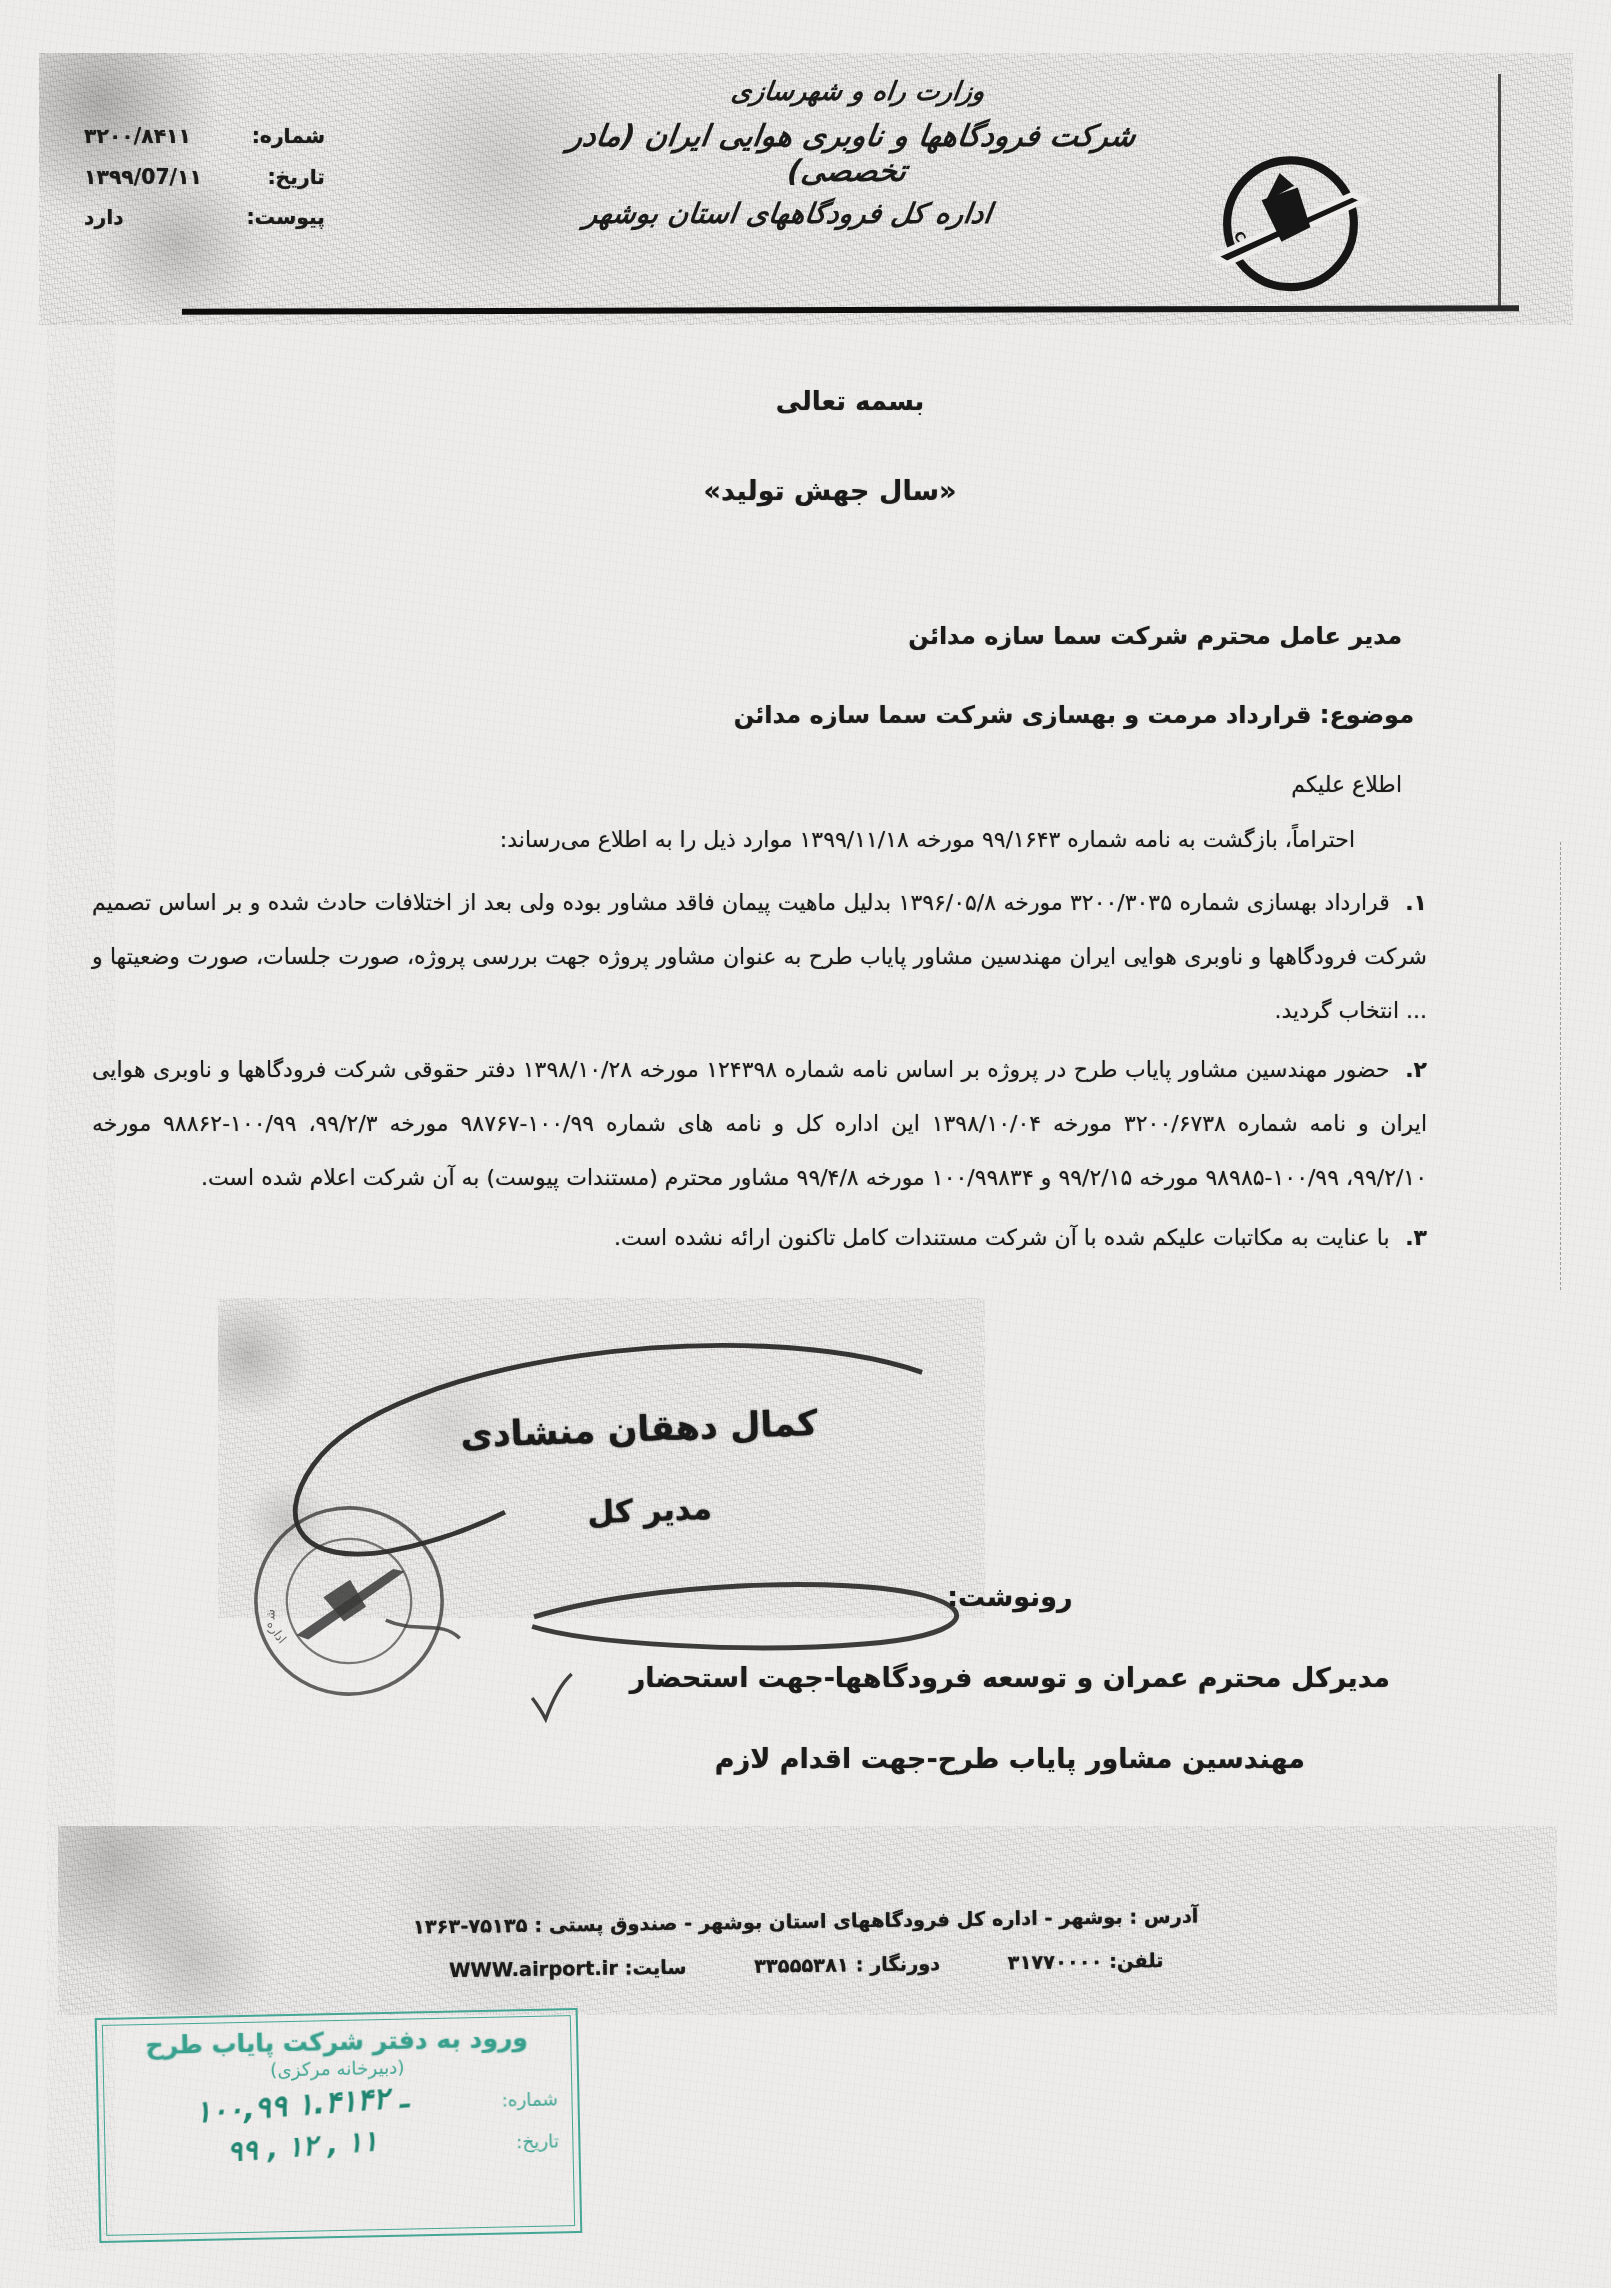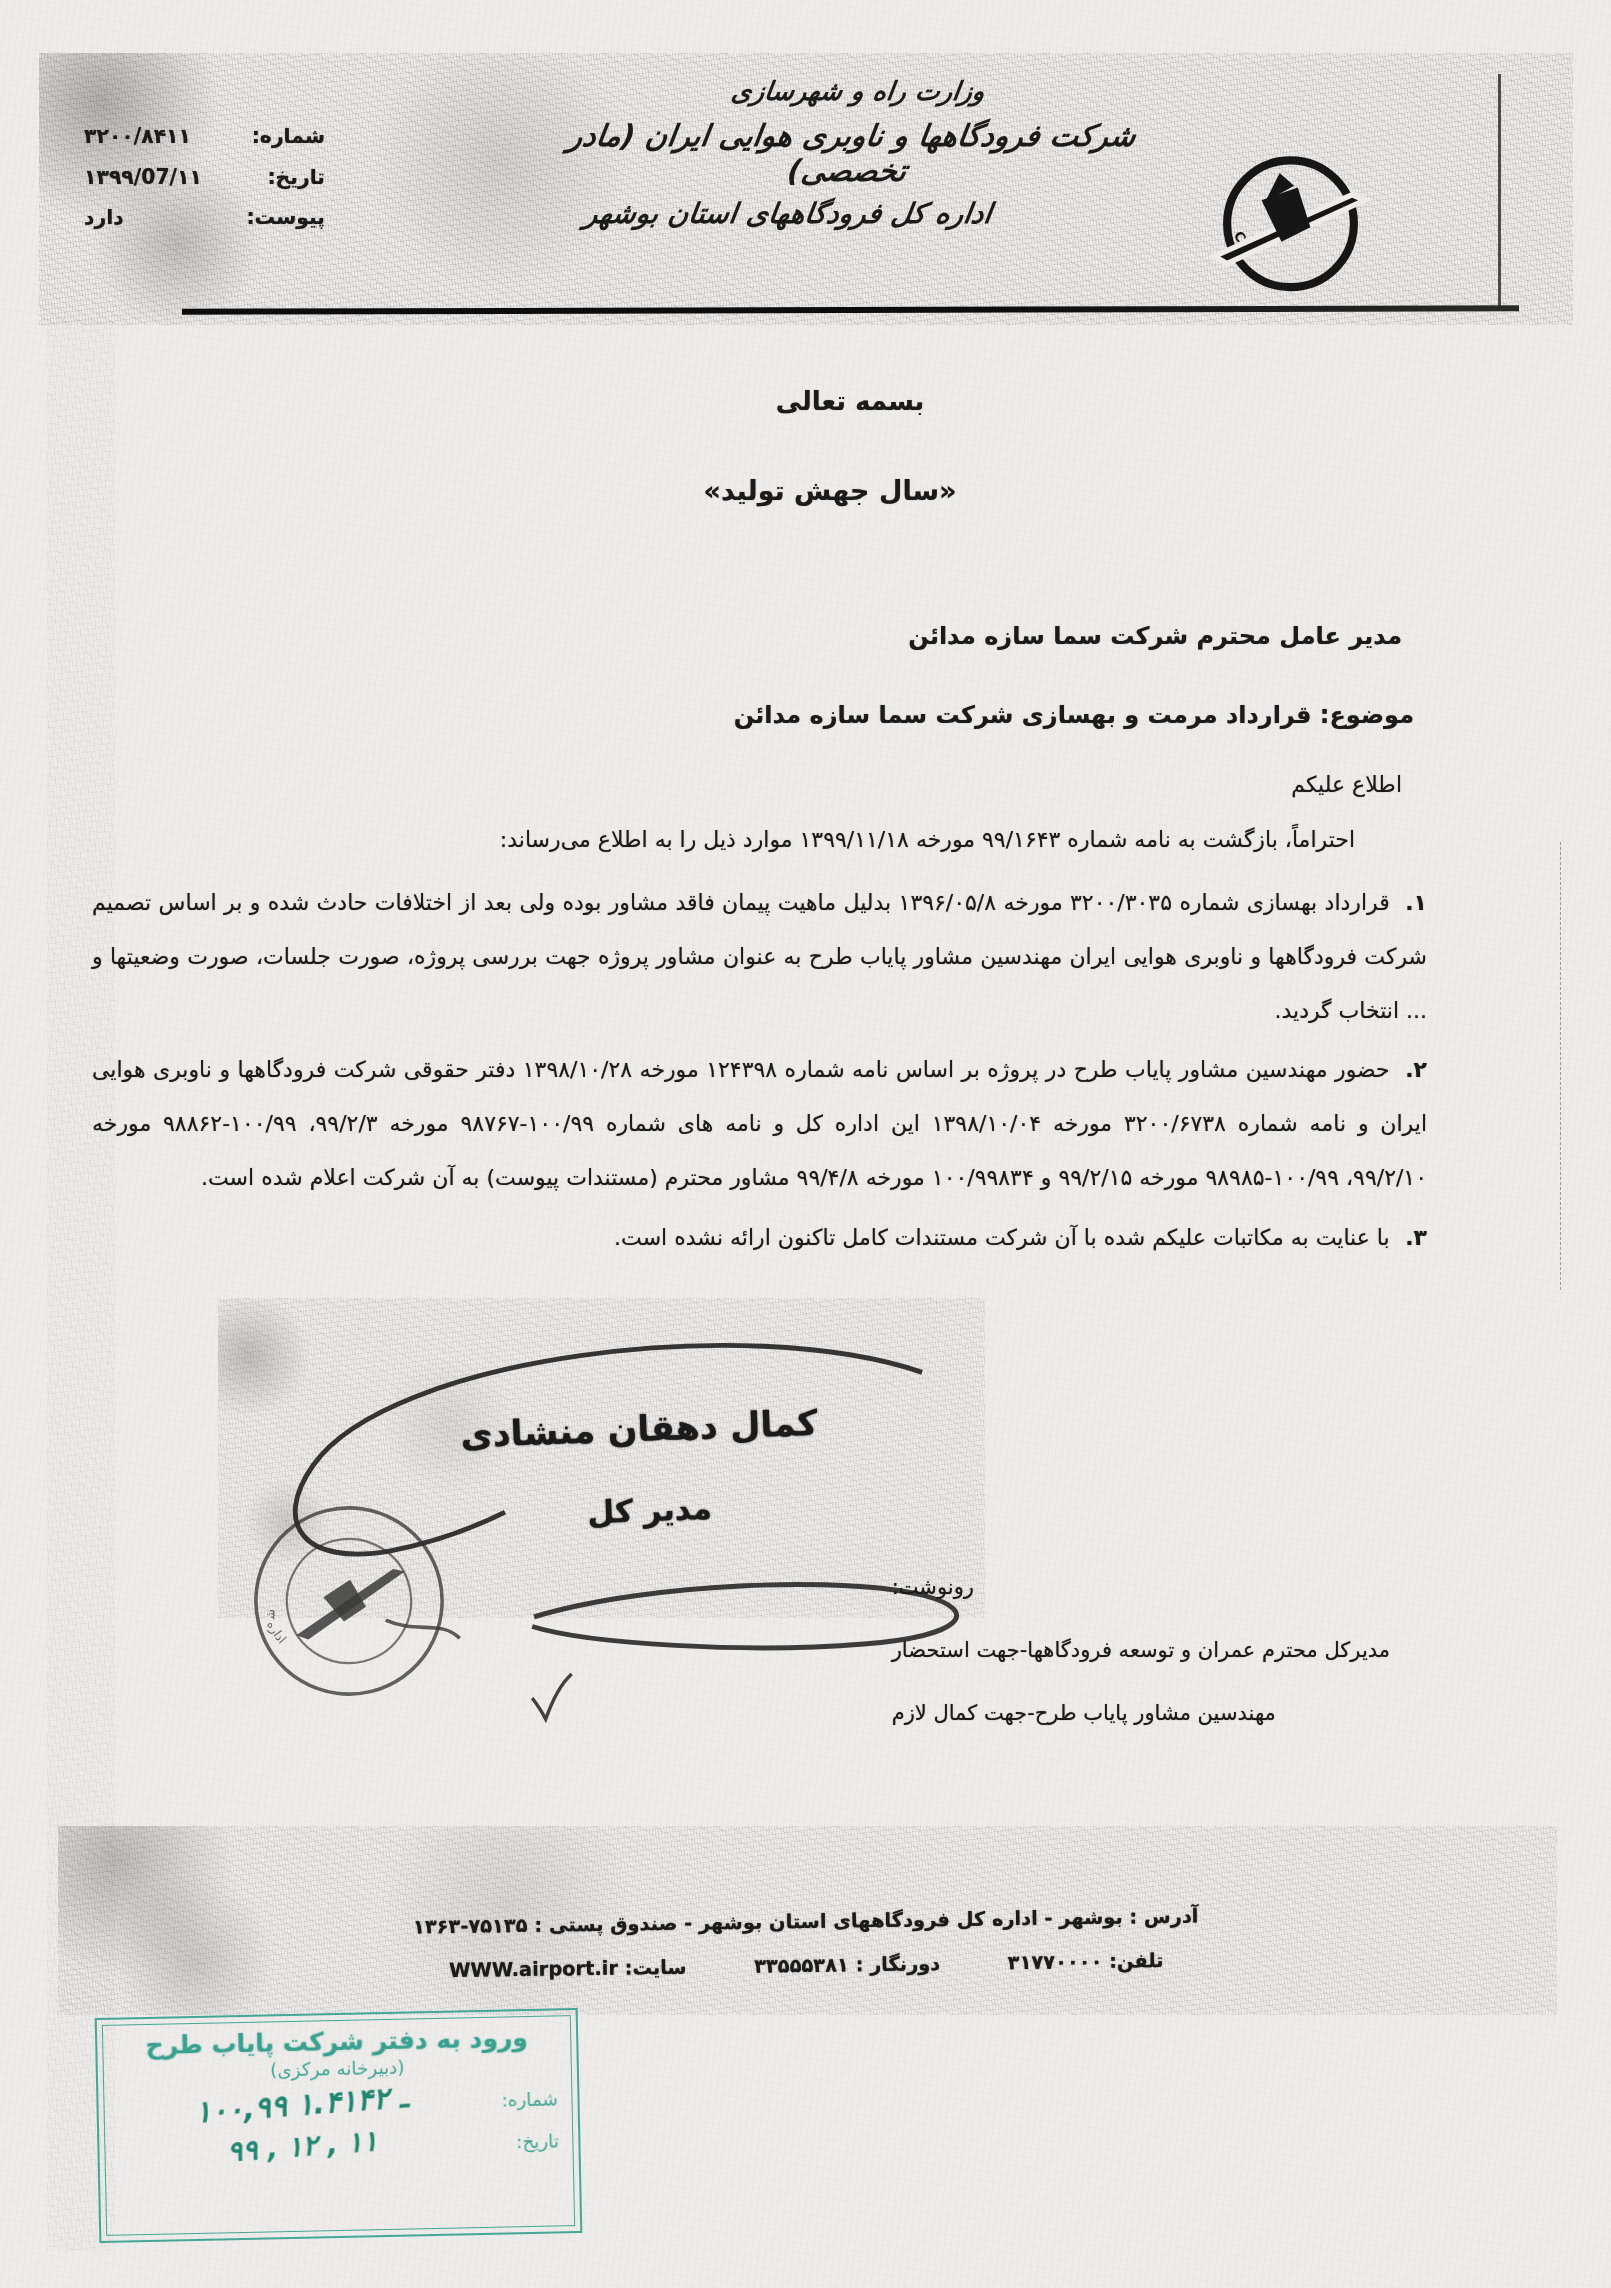--- a/index.html
+++ b/index.html
@@ -59,21 +59,21 @@
   .sig-name{position:absolute;left:406px;top:1409px;width:466px;text-align:center;
             font-size:35px;font-weight:bold;transform:rotate(-2deg);
             text-shadow:0 0 1.9px rgba(10,10,10,.85);}
   .sig-title{position:absolute;left:543px;top:1492px;width:213px;text-align:center;
              font-size:31px;font-weight:bold;transform:rotate(-2deg);
              text-shadow:0 0 1.9px rgba(10,10,10,.85);}
   .sig-scrawl{position:absolute;left:243px;top:1320px;width:718px;height:388px;}
   .round-stamp{position:absolute;left:243px;top:1499px;width:212px;height:204px;transform:rotate(-14deg);opacity:.88;}
 
   
-  .cc{position:absolute;right:222px;top:1556px;font-size:21px;font-weight:normal;line-height:3.0;text-align:left;
+  .cc{position:absolute;right:222px;top:1556px;font-size:27px;font-weight:bold;line-height:3.0;text-align:center;
       text-shadow:0 0 1px rgba(20,20,20,.7);}
   .cc-check{position:absolute;left:527px;top:1671px;width:47px;height:52px;}
 
   
   .footer{position:absolute;left:0;width:1612px;top:1910px;text-align:center;font-size:19.4px;font-weight:bold;
           transform:rotate(-.8deg);text-shadow:0 0 1.2px rgba(20,20,20,.8);}
   .footer .f2{margin-top:21.3px;}
   .footer .gap{display:inline-block;width:54px;}
 
   
@@ -172,21 +172,21 @@
       <path d="M88 104 L122 92 L132 126 L104 136 Z" fill="#222" opacity=".85"></path>
       <path d="M150 146 C180 170 210 160 226 186" fill="none" stroke="#1d1d1d" stroke-width="4" opacity=".8"></path>
     </svg>
 
     <div class="sig-name">کمال دهقان منشادی</div>
     <div class="sig-title">مدیر کل</div>
 
     <div class="cc">
       <div>رونوشت:</div>
       <div>مدیرکل محترم عمران و توسعه فرودگاهها-جهت استحضار</div>
-      <div>مهندسین مشاور پایاب طرح-جهت کمال لازم</div>
+      <div>مهندسین مشاور پایاب طرح-جهت اقدام لازم</div>
     </div>
     <svg class="cc-check" viewBox="0 0 48 54">
       <path d="M5 28 C11 36 15 42 19 50 C26 30 36 12 46 3" fill="none" stroke="#222" stroke-width="3.5" opacity=".85"></path>
     </svg>
 
     <div class="footer">
       <div class="f1">آدرس : بوشهر - اداره کل فرودگاههای استان بوشهر - صندوق پستی : ۷۵۱۳۵-۱۳۶۳</div>
       <div class="f2">
         <span>تلفن:</span>
         <span>۳۱۷۷۰۰۰۰</span>

